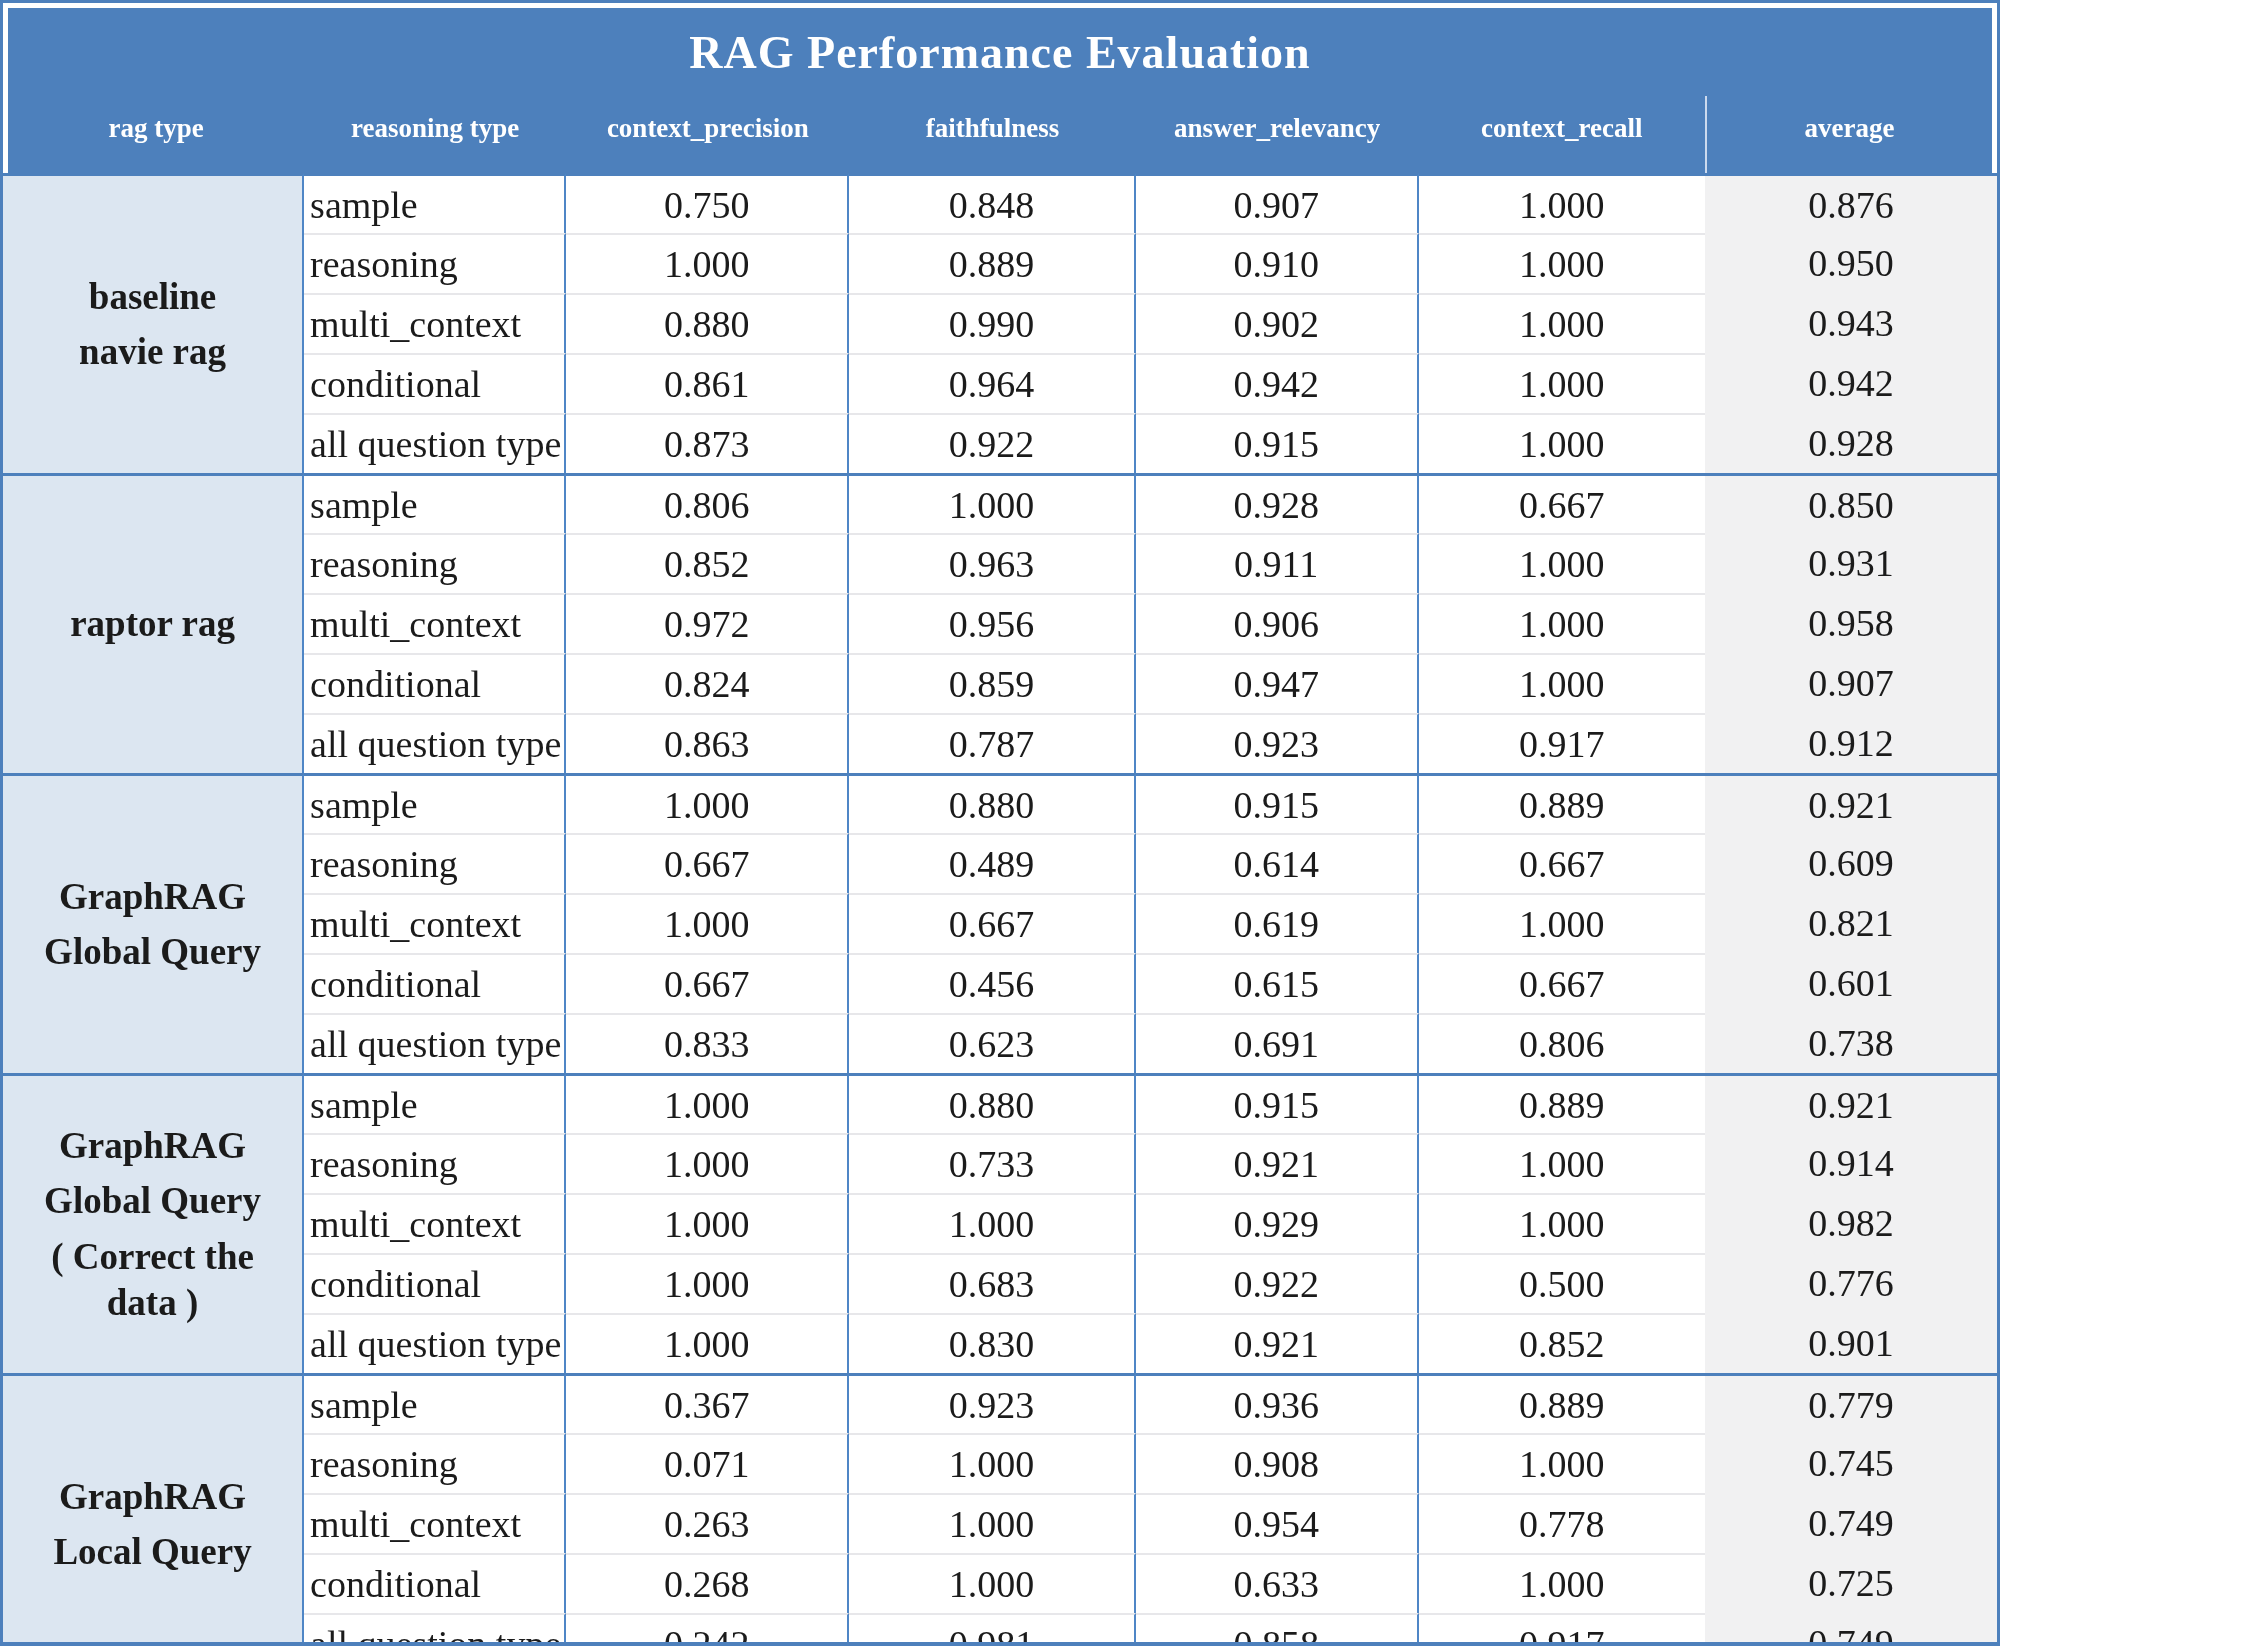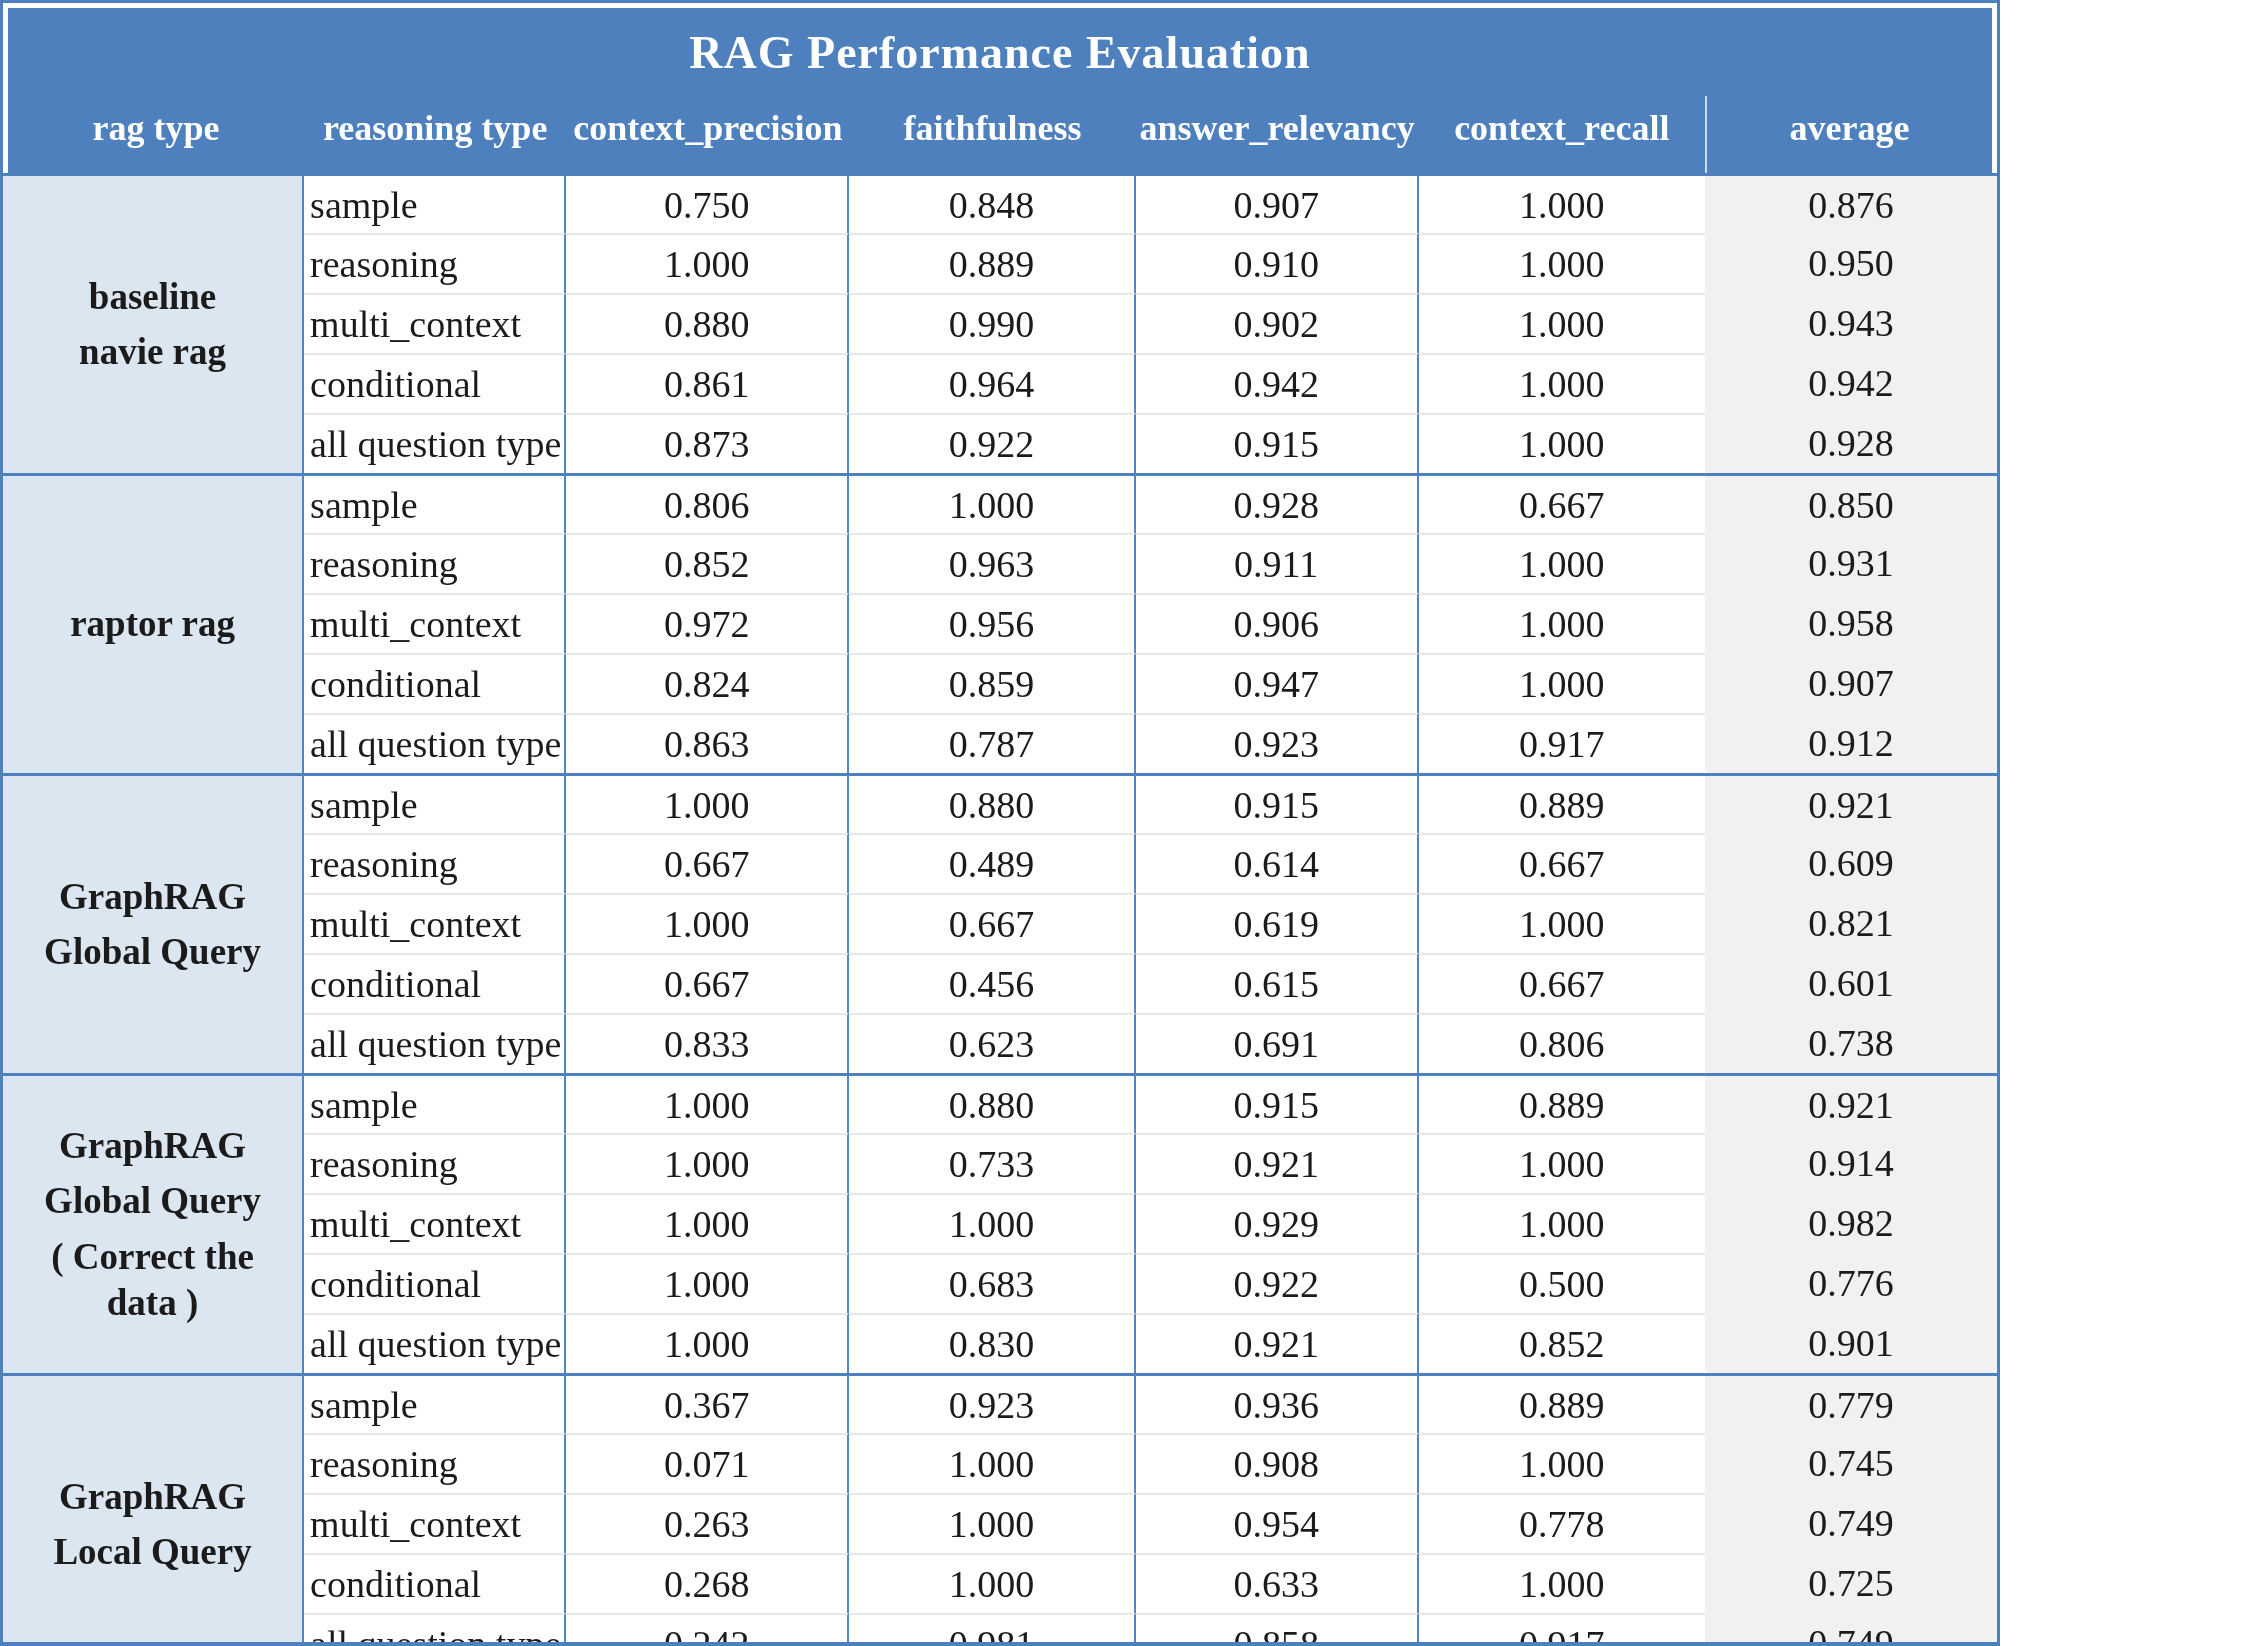--- a/index.html
+++ b/index.html
@@ -35,21 +35,21 @@
     vertical-align: middle;
     height: 86px;
     border-top: 5px solid #ffffff;
     border-left: 5px solid #ffffff;
     border-right: 5px solid #ffffff;
     letter-spacing: 1px;
   }
   tr.col-head-row th {
     background: var(--header-bg, #4d80bc);
     color: var(--header-text, #ffffff);
-    font-size: 36px;
+    font-size: 27px;
     font-weight: bold;
     text-align: center;
     vertical-align: middle;
     height: 62px;
     padding-bottom: 14px;
   }
   tr.col-head-row th:first-child { border-left: 5px solid #ffffff; }
   tr.col-head-row th.avg-head {
     border-left: 2px solid #ccdaee;
     border-right: 5px solid #ffffff;

